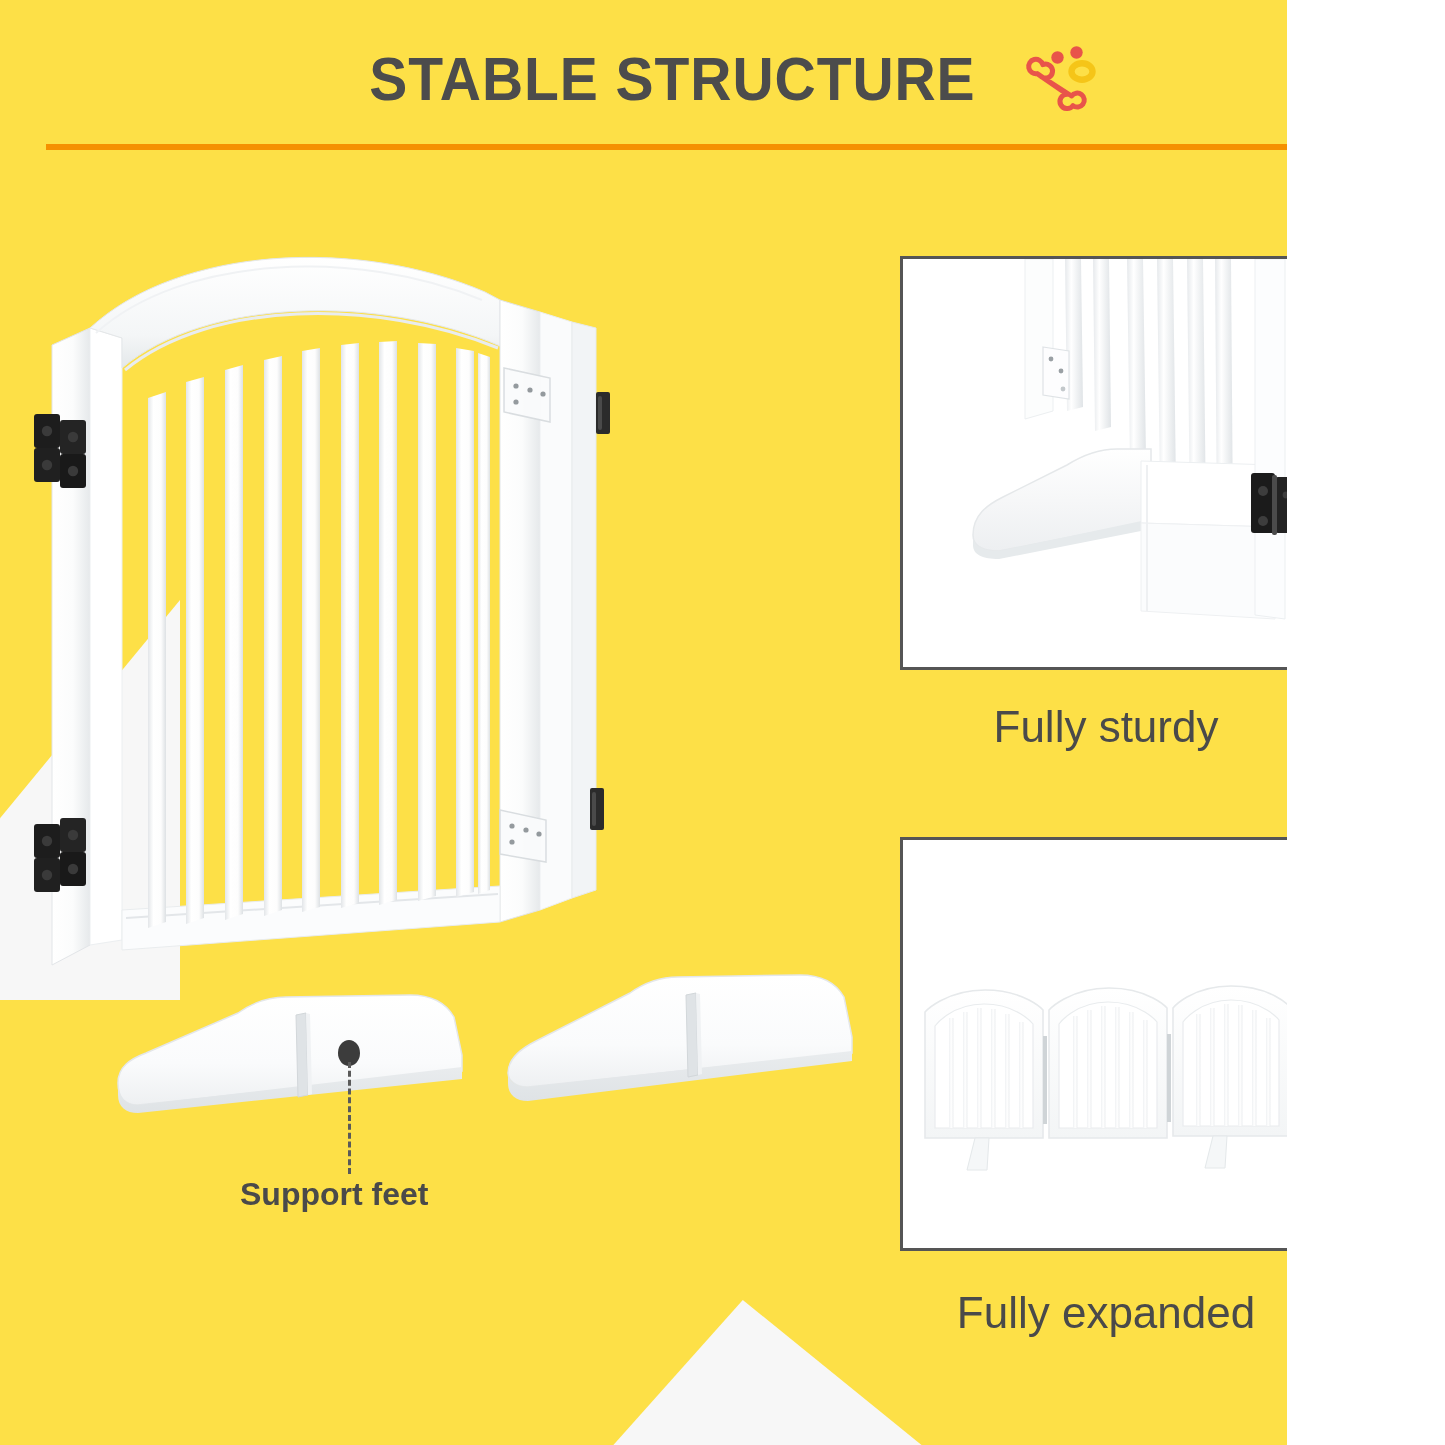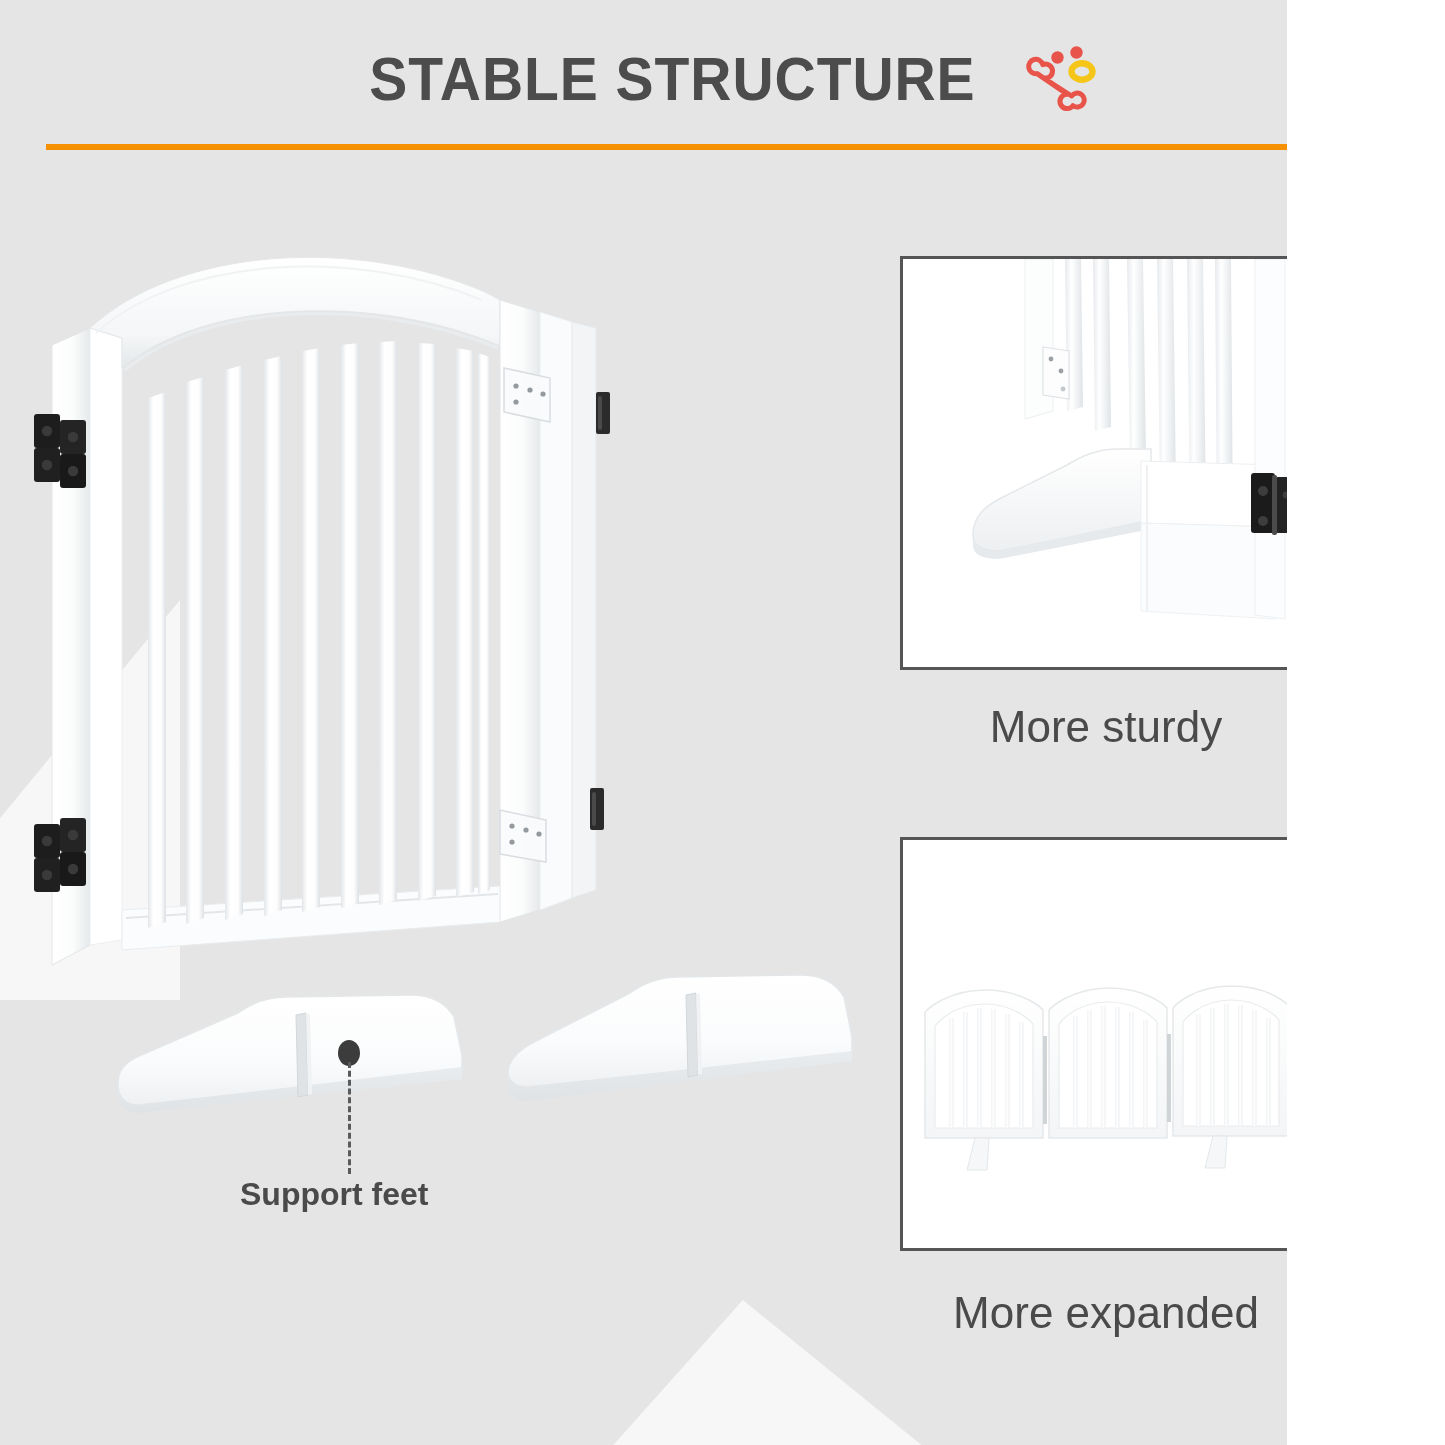--- a/index.html
+++ b/index.html
@@ -7,21 +7,21 @@
     width: 1445px;
     height: 1445px;
     background: #ffffff;
     font-family: "Liberation Sans", sans-serif;
     overflow: hidden;
   }
   #page {
     position: relative;
     width: 1287px;
     height: 1445px;
-    background: #e5e5e5;
+    background: #fde047;
     overflow: hidden;
   }
 
   
   .wm {
     position: absolute;
     background: #f7f7f7;
     pointer-events: none;
   }
   .wm-left {
@@ -373,21 +373,21 @@
       <g>
         <rect x="348" y="214" width="24" height="60" rx="3" fill="#1b1b1b"></rect>
         <rect x="372" y="218" width="22" height="56" rx="3" fill="#232323"></rect>
         <circle cx="360" cy="232" r="5" fill="#3d3d3d"></circle>
         <circle cx="360" cy="262" r="5" fill="#3d3d3d"></circle>
         <circle cx="383" cy="236" r="3.4" fill="#3d3d3d"></circle>
         <rect x="369" y="216" width="5" height="60" rx="2" fill="#4b4b4b"></rect>
       </g>
     </svg>
   </div>
-  <div class="panel-caption caption-top">More sturdy</div>
+  <div class="panel-caption caption-top">Fully sturdy</div>
 
   <div class="panel panel-bottom">
     <svg width="406" height="408" viewBox="0 0 406 408">
       <defs>
         <linearGradient id="p2frame" x1="0" y1="0" x2="0" y2="1">
           <stop offset="0%" stop-color="#ffffff"></stop>
           <stop offset="100%" stop-color="#f3f5f6"></stop>
         </linearGradient>
         <linearGradient id="p2slat" x1="0" y1="0" x2="1" y2="0">
           <stop offset="0%" stop-color="#eff1f3"></stop>
@@ -449,15 +449,15 @@
           <rect x="321" y="164" width="4.5" height="122" fill="url(#p2slat)"></rect>
           <rect x="335" y="165" width="4.5" height="121" fill="url(#p2slat)"></rect>
           <rect x="349" y="170" width="4.5" height="116" fill="url(#p2slat)"></rect>
           <rect x="363" y="178" width="4.5" height="108" fill="url(#p2slat)"></rect>
         </g>
 
         <path d="M310 296 L324 296 L322 328 L302 328 Z" fill="#f5f7f8" stroke="#e4e8ea" stroke-width="1"></path>
       </g>
     </svg>
   </div>
-  <div class="panel-caption caption-bottom">More expanded</div>
+  <div class="panel-caption caption-bottom">Fully expanded</div>
 
 </div>
 
 </body></html>

